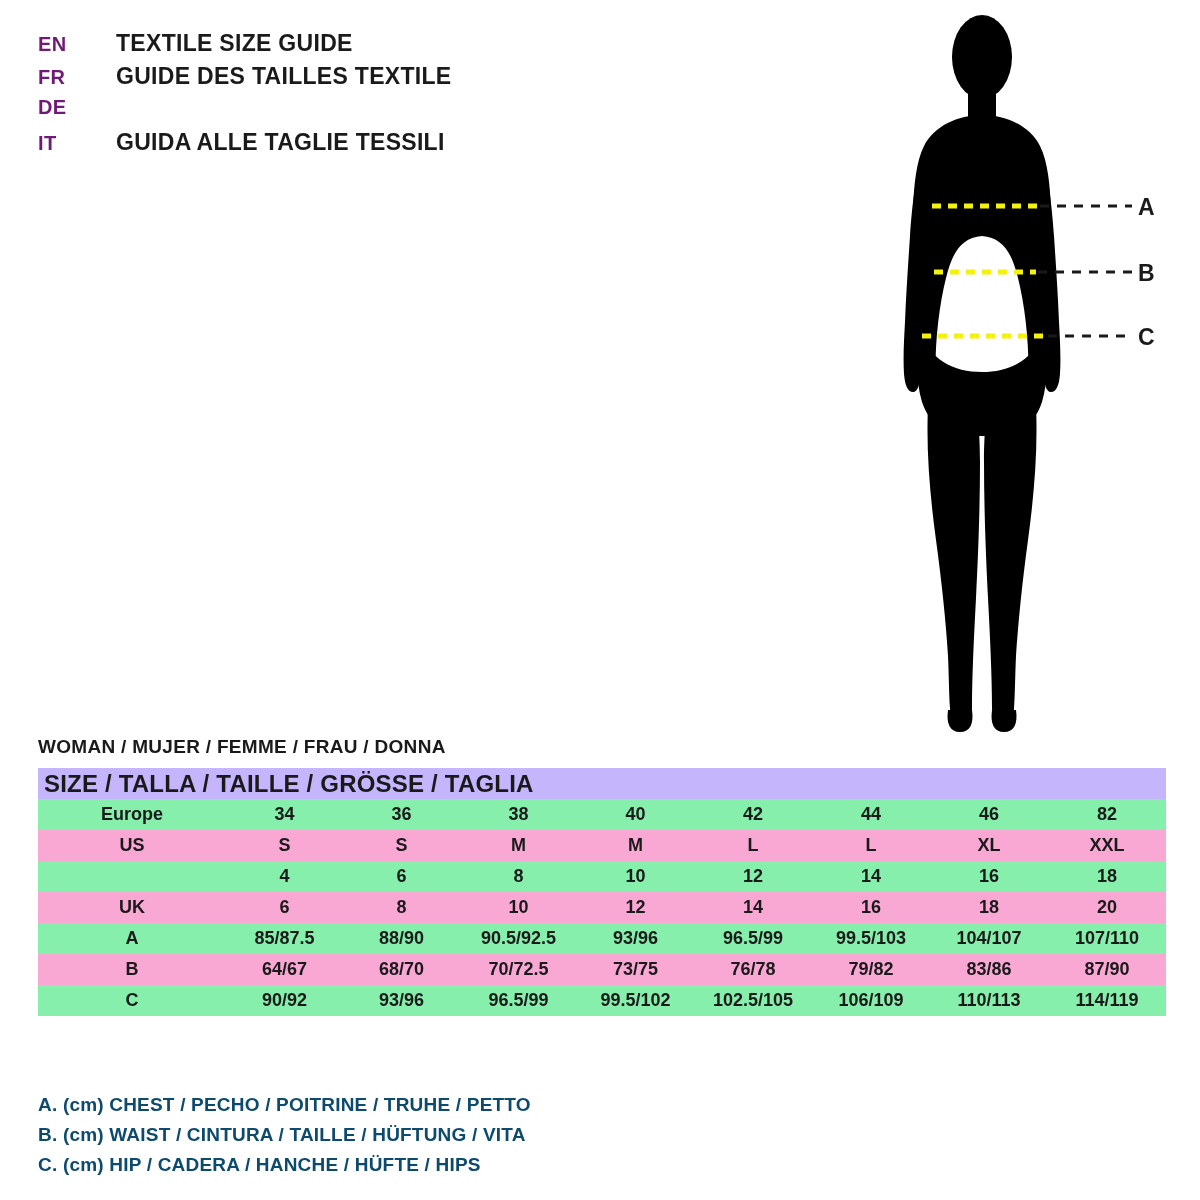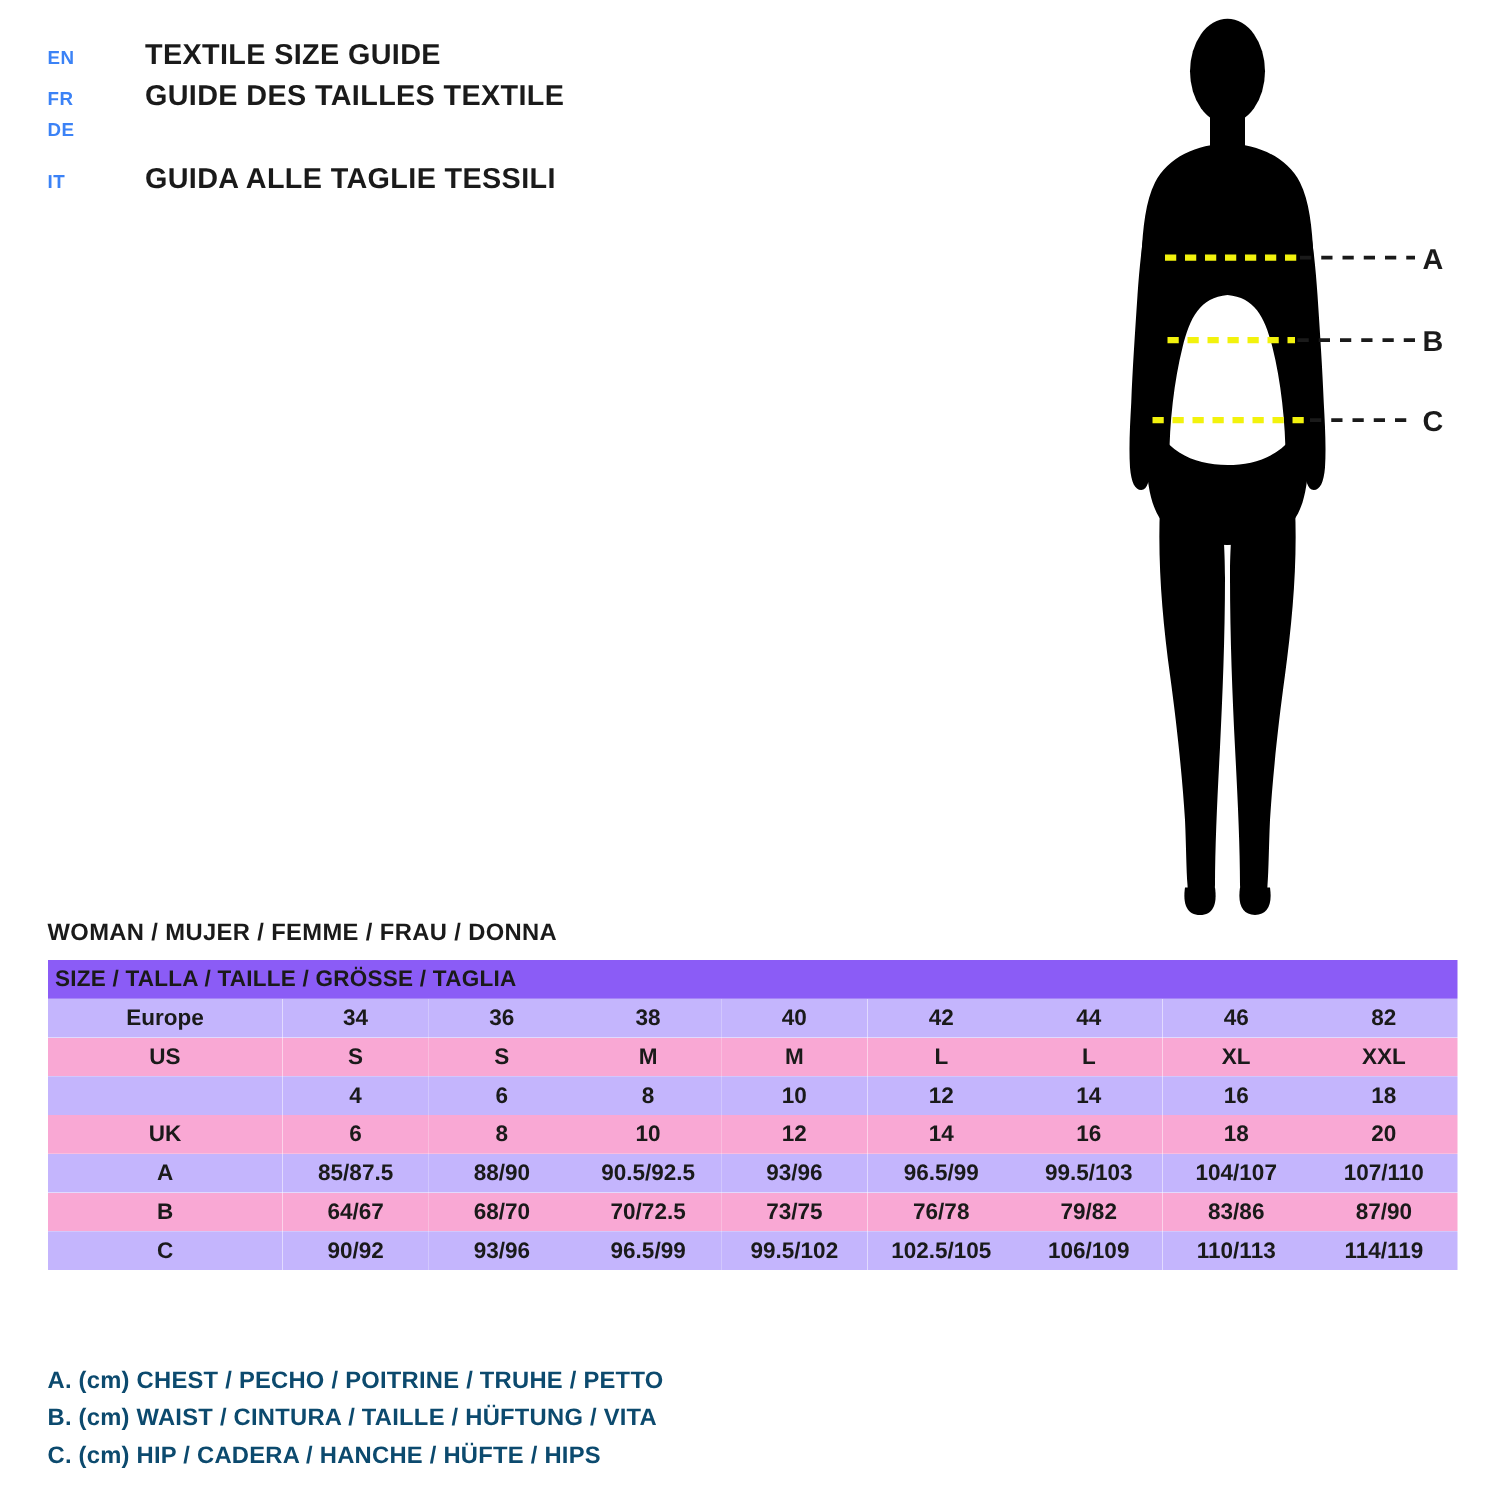--- a/index.html
+++ b/index.html
@@ -23,24 +23,24 @@
     top: 30px;
     width: 620px;
   }
   .title-row {
     display: flex;
     align-items: baseline;
     height: 33px;
   }
   .title-lang {
     width: 78px;
-    font-size: 15px;
+    font-size: 20px;
     font-weight: bold;
     letter-spacing: 0.4px;
-    color: #3b82f6;
+    color: #701a75;
   }
   .title-text {
     font-size: 23px;
     font-weight: bold;
     letter-spacing: 0.3px;
     color: #1a1a1a;
     white-space: nowrap;
   }
 
   
@@ -87,29 +87,29 @@
     line-height: 31px;
     text-align: center;
     font-weight: bold;
     color: #1a1a1a;
     white-space: nowrap;
     overflow: hidden;
   }
   table.size-table th.header-cell {
     text-align: left;
     padding-left: 6px;
-    background: #8b5cf6;
-    font-size: 18px;
+    background: #c4b5fd;
+    font-size: 24px;
     letter-spacing: 0.2px;
   }
   td.row-label {
     text-align: left;
     padding-left: 6px;
   }
-  tr.band-light td { background: #c4b5fd; }
+  tr.band-light td { background: #86efac; }
   tr.band-dark td  { background: #f9a8d4; }
 
   
   #footnotes {
     position: absolute;
     left: 38px;
     top: 1090px;
     width: 900px;
   }
   .footnote {

